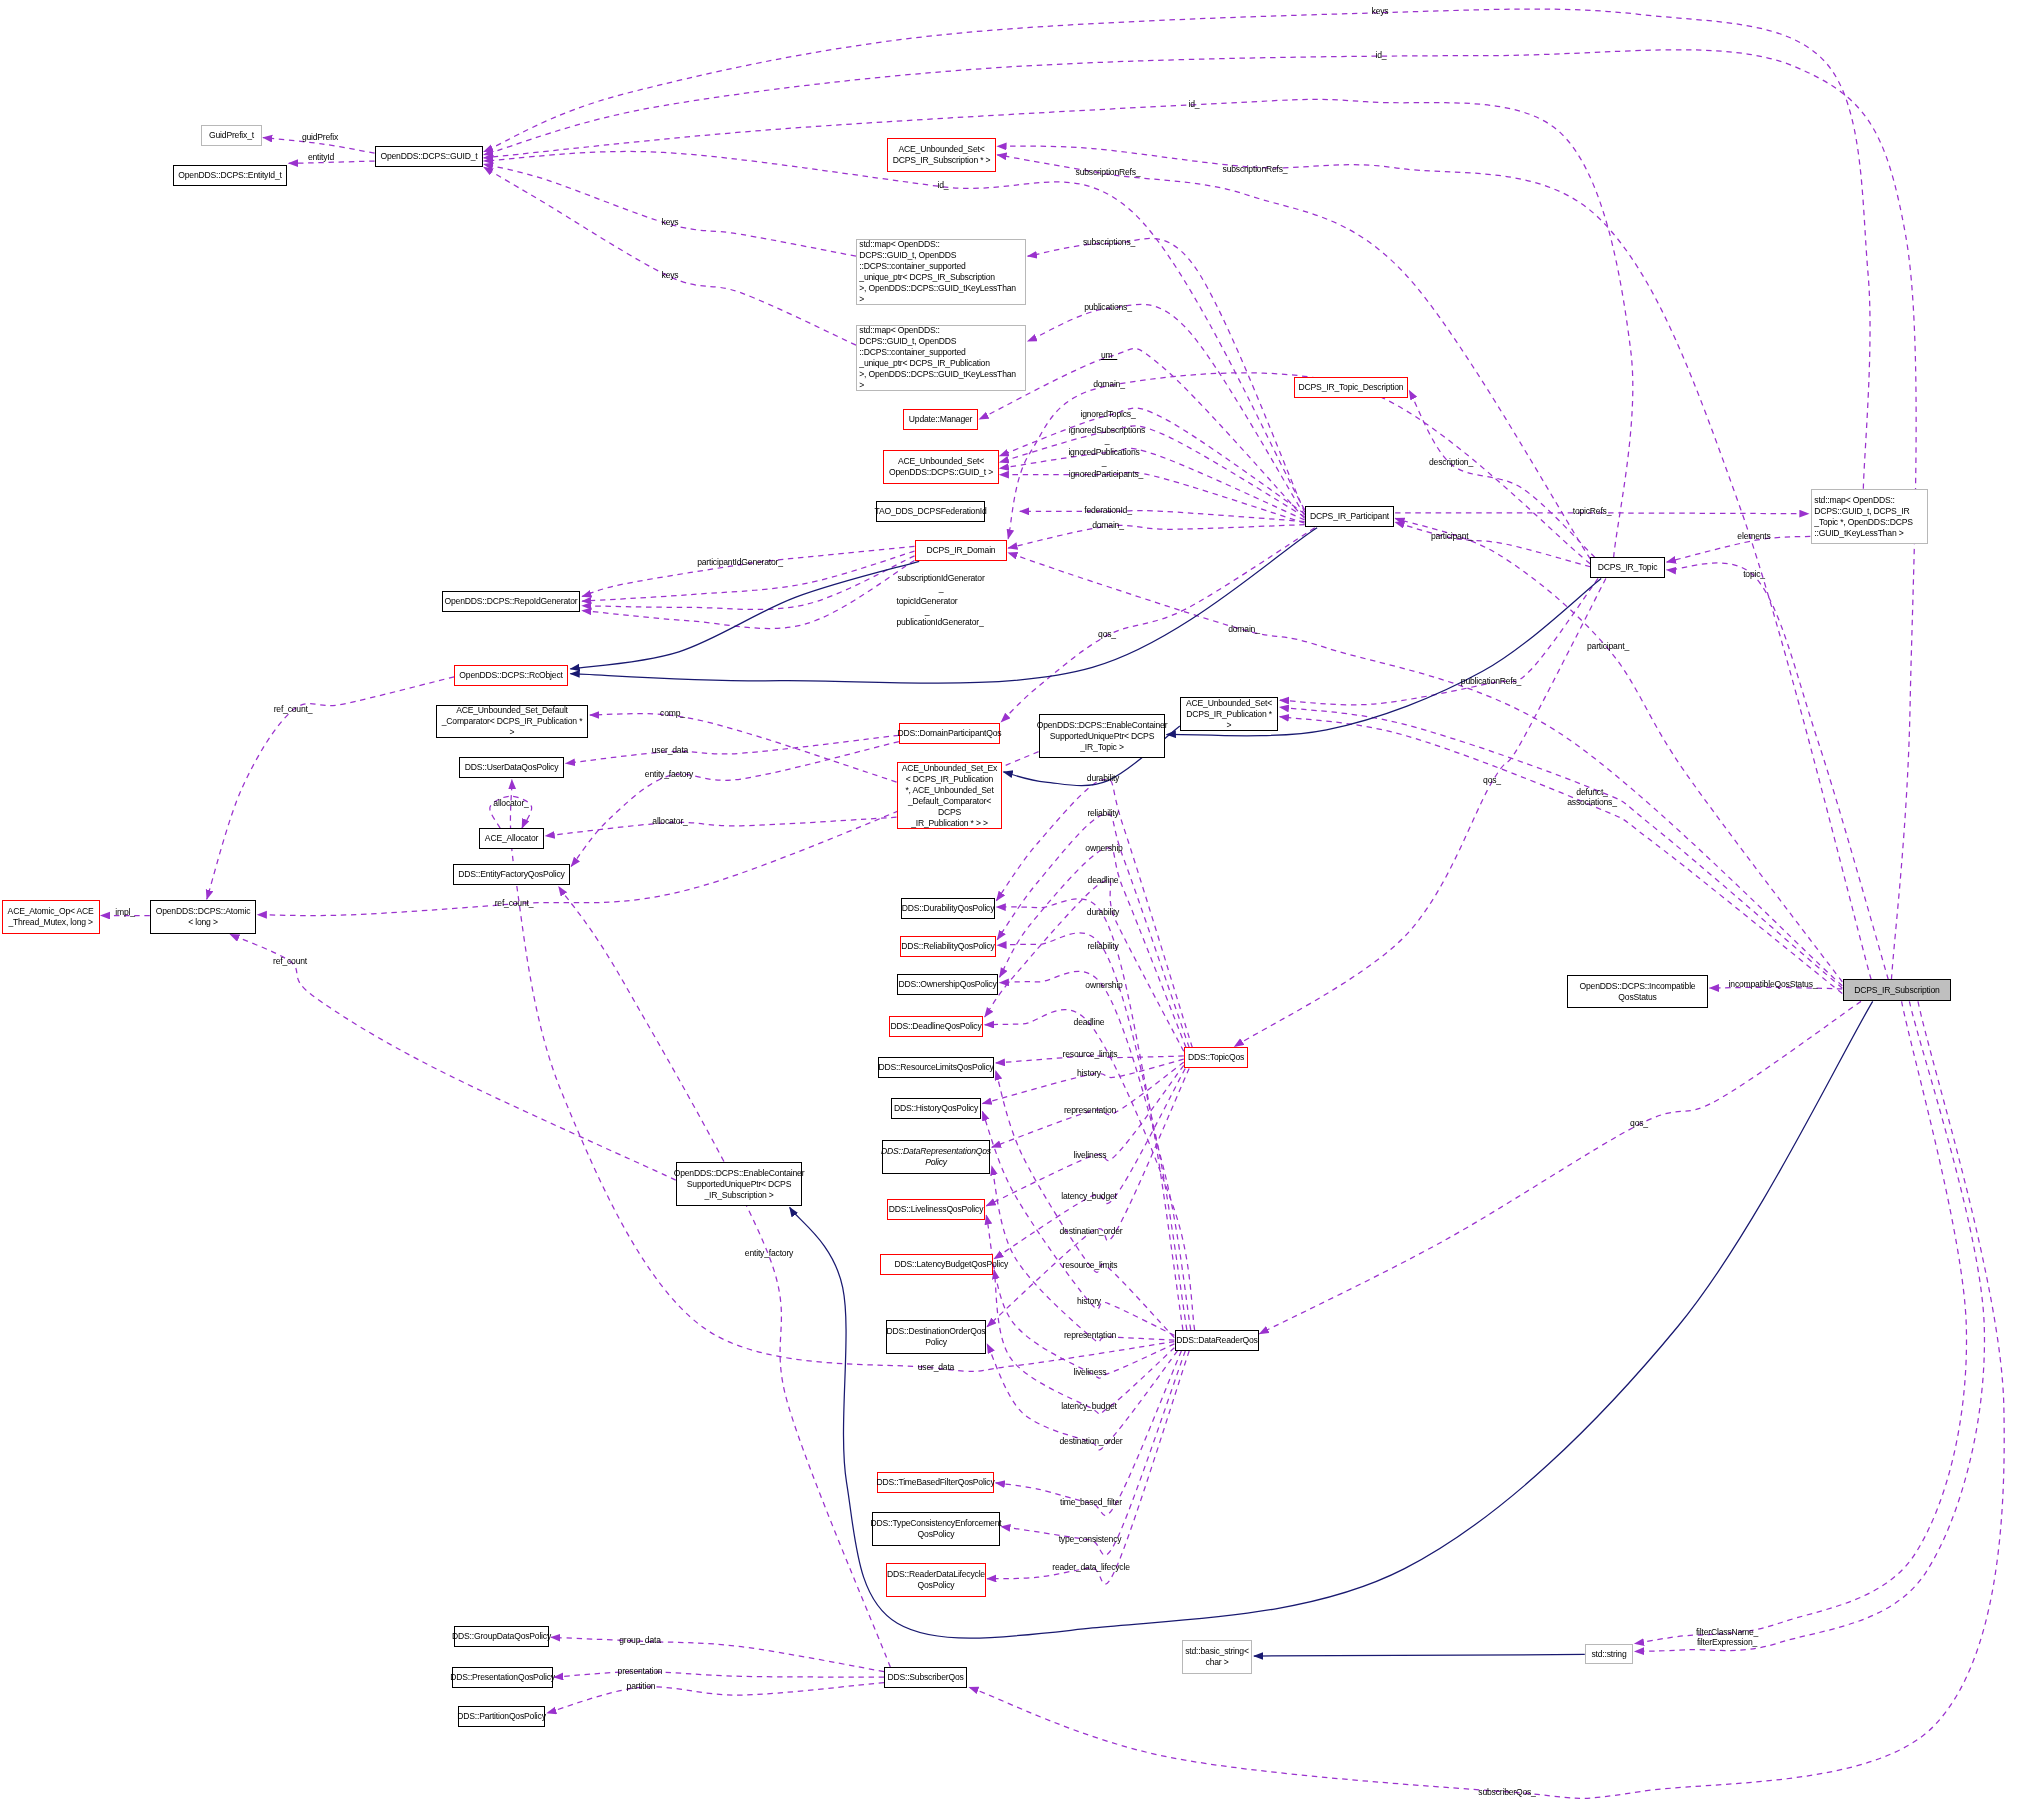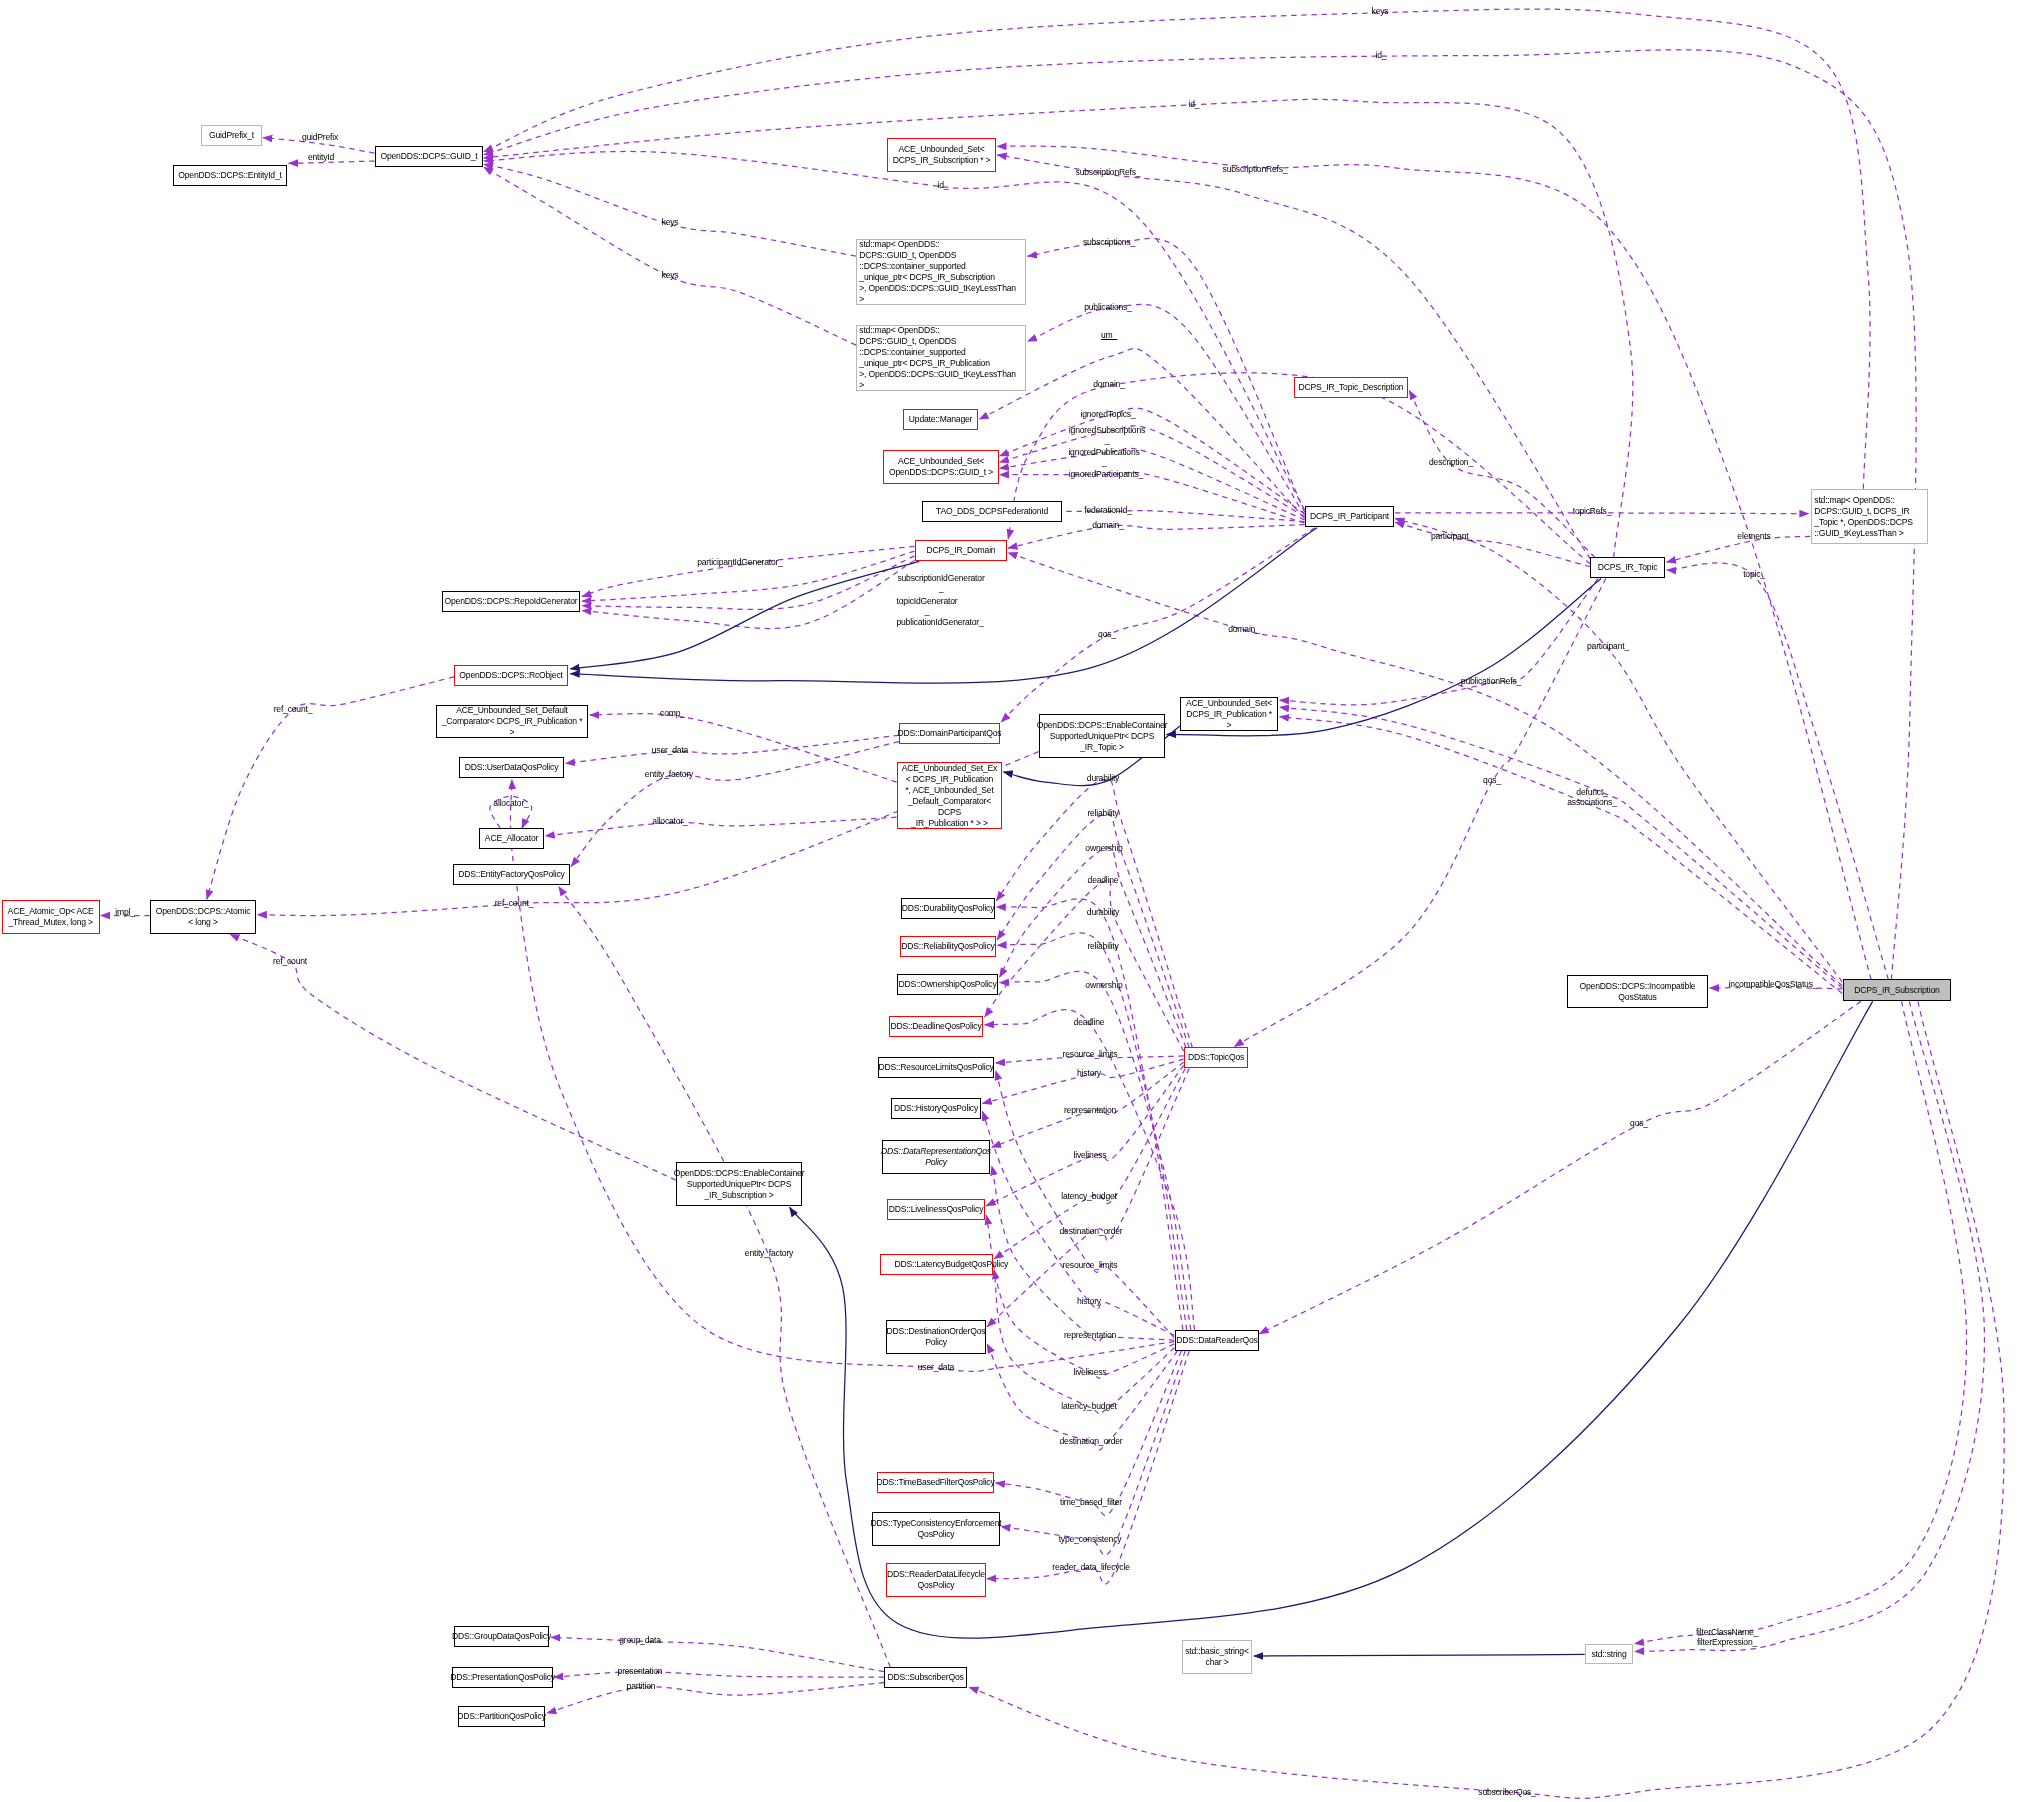--- a/index.html
+++ b/index.html
@@ -128,21 +128,21 @@
 _unique_ptr&lt; DCPS_IR_Subscription
  &gt;, OpenDDS::DCPS::GUID_tKeyLessThan &gt;</div>
     <div class="node b-external align-left" style="left: 856px; top: 325px; width: 170px; height: 66px;">std::map&lt; OpenDDS::
 DCPS::GUID_t, OpenDDS
 ::DCPS::container_supported
 _unique_ptr&lt; DCPS_IR_Publication
  &gt;, OpenDDS::DCPS::GUID_tKeyLessThan &gt;</div>
     <div class="node b-truncated" style="left: 903px; top: 409px; width: 75px; height: 21px;">Update::Manager</div>
     <div class="node b-truncated" style="left: 883px; top: 450px; width: 116px; height: 34px;">ACE_Unbounded_Set&lt;
 OpenDDS::DCPS::GUID_t &gt;</div>
-    <div class="node b-default" style="left: 922px; top: 501px; width: 140px; height: 21px;">TAO_DDS_DCPSFederationId</div>
+    <div class="node b-default" style="left: 876px; top: 501px; width: 109px; height: 21px;">TAO_DDS_DCPSFederationId</div>
     <div class="node b-truncated" style="left: 915px; top: 540px; width: 92px; height: 21px;">DCPS_IR_Domain</div>
     <div class="node b-truncated" style="left: 1294px; top: 377px; width: 114px; height: 21px;">DCPS_IR_Topic_Description</div>
     <div class="node b-default" style="left: 1305px; top: 506px; width: 89px; height: 21px;">DCPS_IR_Participant</div>
     <div class="node b-default" style="left: 1590px; top: 557px; width: 75px; height: 21px;">DCPS_IR_Topic</div>
     <div class="node b-external align-left" style="left: 1811px; top: 489px; width: 117px; height: 55px;">std::map&lt; OpenDDS::
 DCPS::GUID_t, DCPS_IR
 _Topic *, OpenDDS::DCPS
 ::GUID_tKeyLessThan &gt;</div>
     <div class="node b-default" style="left: 442px; top: 591px; width: 138px; height: 21px;">OpenDDS::DCPS::RepoIdGenerator</div>
     <div class="node b-truncated" style="left: 454px; top: 665px; width: 114px; height: 21px;">OpenDDS::DCPS::RcObject</div>
@@ -203,21 +203,21 @@
     <div class="edge-label" style="left: 1194px; top: 104px;">id_</div>
     <div class="edge-label" style="left: 320px; top: 137px;">guidPrefix</div>
     <div class="edge-label" style="left: 321px; top: 157px;">entityId</div>
     <div class="edge-label" style="left: 1108px; top: 172px;">subscriptionRefs_</div>
     <div class="edge-label" style="left: 1255px; top: 169px;">subscriptionRefs_</div>
     <div class="edge-label" style="left: 943px; top: 185px;">id_</div>
     <div class="edge-label" style="left: 670px; top: 222px;">keys</div>
     <div class="edge-label" style="left: 670px; top: 275px;">keys</div>
     <div class="edge-label" style="left: 1109px; top: 242px;">subscriptions_</div>
     <div class="edge-label" style="left: 1108px; top: 307px;">publications_</div>
-    <div class="edge-label" style="left: 1109px; top: 335px; text-decoration: underline;">um_</div>
+    <div class="edge-label" style="left: 1109px; top: 355px; text-decoration: underline;">um_</div>
     <div class="edge-label" style="left: 1109px; top: 384px;">domain_</div>
     <div class="edge-label" style="left: 1108px; top: 414px;">ignoredTopics_</div>
     <div class="edge-label" style="left: 1107px; top: 435px;">ignoredSubscriptions
 _</div>
     <div class="edge-label" style="left: 1104px; top: 457px;">ignoredPublications
 _</div>
     <div class="edge-label" style="left: 1106px; top: 474px;">ignoredParticipants_</div>
     <div class="edge-label" style="left: 1108px; top: 510px;">federationId_</div>
     <div class="edge-label" style="left: 1108px; top: 525px;">domain_</div>
     <div class="edge-label" style="left: 1451px; top: 462px;">description_</div>

